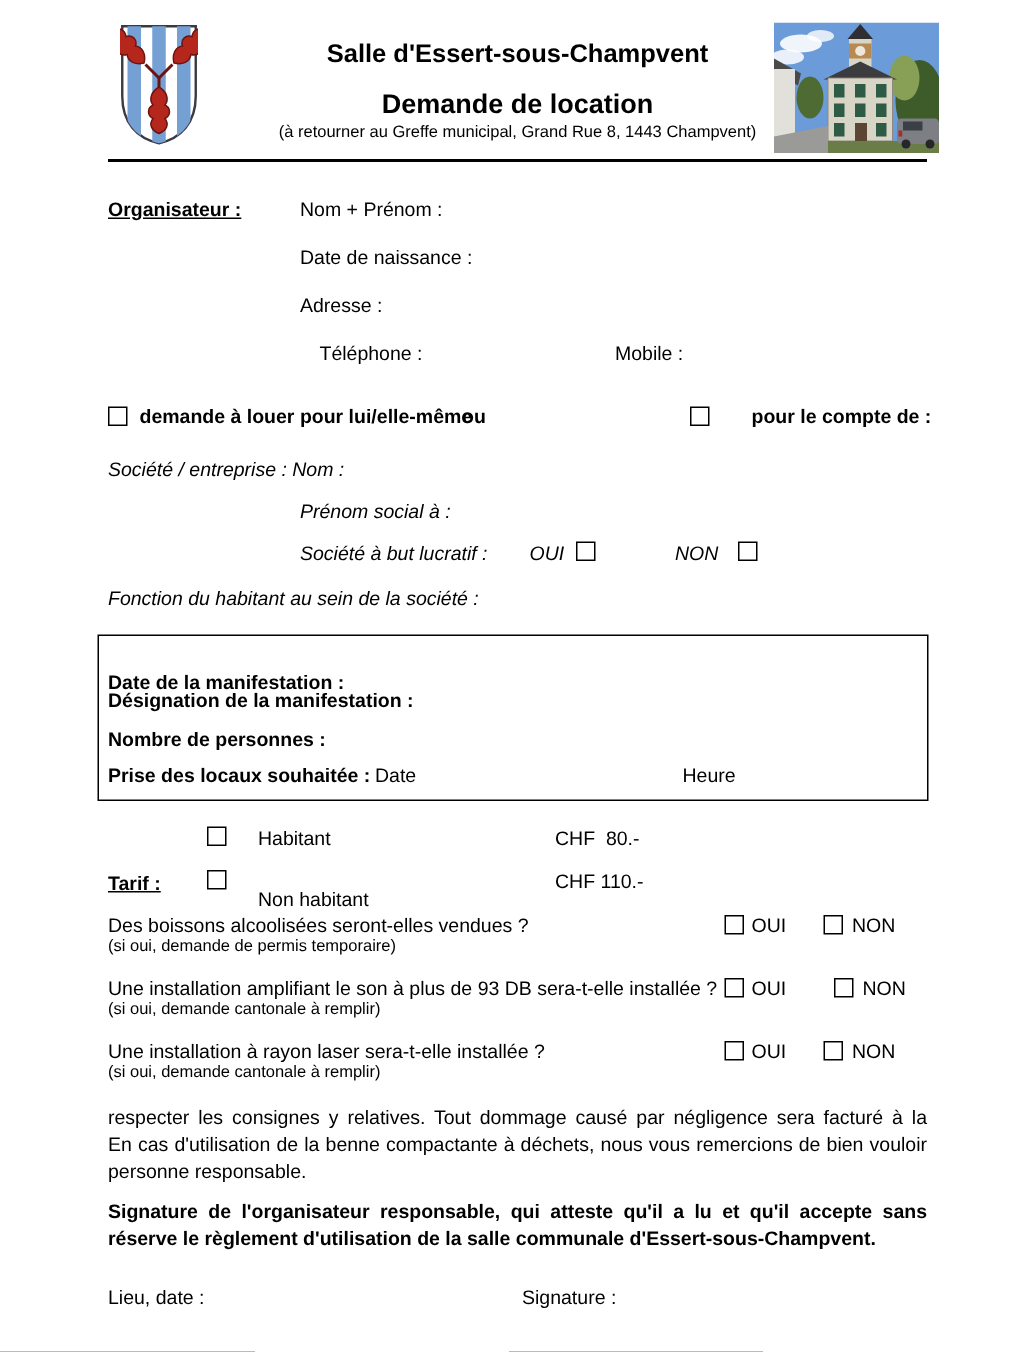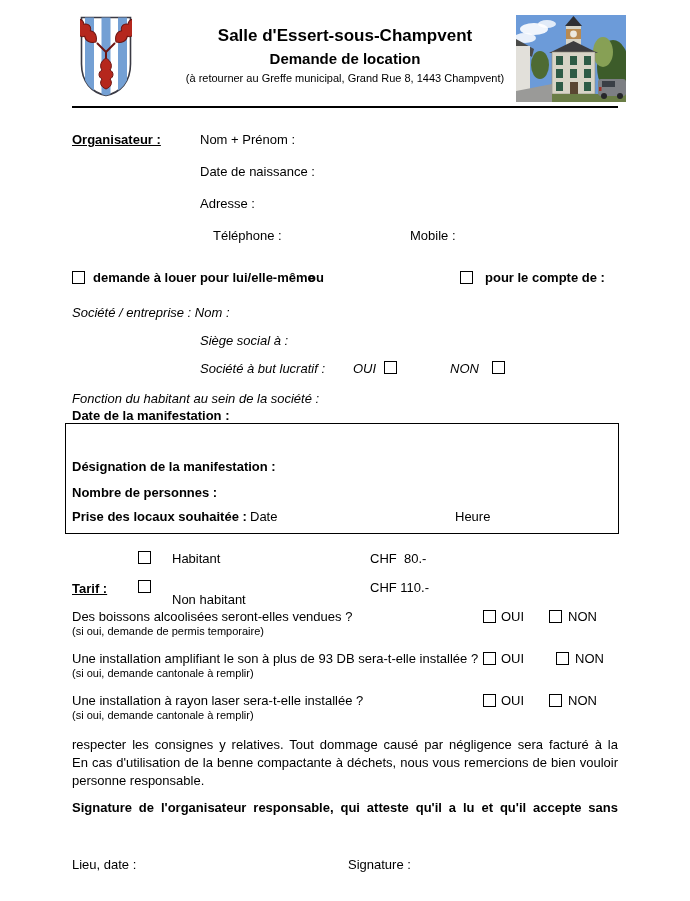--- a/index.html
+++ b/index.html
@@ -11,21 +11,21 @@
   .t{font-size:13px;line-height:16px;}
   .b{font-weight:bold;}
   .i{font-style:italic;}
   .u{text-decoration:underline;}
   .small{font-size:11px;line-height:13px;}
   .pre{white-space:pre;}
   .cb{position:absolute;width:11px;height:11px;border:1px solid #000;background:#fff;}
   .rule{position:absolute;background:#000;}
   .titleblock{position:absolute;left:140px;top:26px;width:410px;text-align:center;}
   .title{font-size:17px;font-weight:bold;line-height:20px;}
-  .subtitle{font-size:15px;font-weight:bold;line-height:18px;margin-top:4px;}
+  .subtitle{font-size:18px;font-weight:bold;line-height:18px;margin-top:14px;}
   .note{font-size:11px;line-height:13px;margin-top:4px;}
   .eventbox{position:absolute;left:65px;top:423px;width:552px;height:109px;border:1px solid #000;background:#fff;}
   .para{position:absolute;left:72px;width:546px;font-size:13px;}
   .jline{line-height:18px;text-align:justify;text-align-last:justify;white-space:normal;}
   .jlast{line-height:18px;text-align:left;white-space:normal;}
 </style>
 </head>
 <body>
 
 <div class="page">
@@ -103,33 +103,33 @@
   <span class="abs t" style="left:200px;top:132px;">Nom + Prénom :</span>
   <span class="abs t" style="left:200px;top:164px;">Date de naissance :</span>
   <span class="abs t" style="left:200px;top:196px;">Adresse :</span>
   <span class="abs t" style="left:200px;top:228px;margin-left:13px;">Téléphone :</span>
   <span class="abs t" style="left:410px;top:228px;">Mobile :</span>
 
   <span class="cb" style="left:72px;top:271px;"></span>
   <span class="abs t b" style="left:93px;top:270px;">demande à louer pour lui/elle-même</span>
   <span class="abs t b" style="left:308px;top:270px;">ou</span>
   <span class="cb" style="left:460px;top:271px;"></span>
-  <span class="abs t b" style="left:475px;top:270px;padding-left:10px;">pour le compte de :</span>
+  <span class="abs t b" style="left:491px;top:270px;padding-left:10px;">pour le compte de :</span>
 
   <span class="abs t i" style="left:72px;top:305px;">Société / entreprise : Nom :</span>
-  <span class="abs t i" style="left:200px;top:333px;">Siège social à :</span>
+  <span class="abs t i" style="left:200px;top:333px;">Prénom social à :</span>
   <span class="abs t i" style="left:200px;top:361px;">Société à but lucratif :</span>
   <span class="abs t i" style="left:353px;top:361px;">OUI</span>
   <span class="cb" style="left:384px;top:361px;"></span>
   <span class="abs t i" style="left:450px;top:361px;">NON</span>
   <span class="cb" style="left:492px;top:361px;"></span>
   <span class="abs t i" style="left:72px;top:391px;">Fonction du habitant au sein de la société :</span>
 
   <div class="eventbox"></div>
-  <span class="abs t b" style="left:72px;top:408px;">Date de la manifestation :</span>
+  <span class="abs t b" style="left:72px;top:447px;">Date de la manifestation :</span>
   <span class="abs t b" style="left:72px;top:459px;">Désignation de la manifestation :</span>
   <span class="abs t b" style="left:72px;top:485px;">Nombre de personnes :</span>
   <span class="abs t b" style="left:72px;top:509px;">Prise des locaux souhaitée :</span>
   <span class="abs t" style="left:250px;top:509px;">Date</span>
   <span class="abs t" style="left:455px;top:509px;">Heure</span>
 
   <span class="abs t b u" style="left:72px;top:551px;margin-top:30px;">Tarif :</span>
   <span class="cb" style="left:138px;top:551px;"></span>
   <span class="abs t" style="left:172px;top:551px;">Habitant</span>
   <span class="abs t pre" style="left:370px;top:551px;">CHF  80.-</span>
@@ -158,18 +158,19 @@
   <span class="abs t" style="left:568px;top:693px;">NON</span>
   <span class="abs small" style="left:72px;top:709px;">(si oui, demande cantonale à remplir)</span>
 
   <div class="para" style="top:736px;">
     <div class="jline">respecter les consignes y relatives. Tout dommage causé par négligence sera facturé à la</div>
     <div class="jline">En cas d'utilisation de la benne compactante à déchets, nous vous remercions de bien vouloir</div>
     <div class="jlast">personne responsable.</div>
   </div>
   <div class="para b" style="top:799px;">
     <div class="jline">Signature de l'organisateur responsable, qui atteste qu'il a lu et qu'il accepte sans</div>
+    <div class="jlast">réserve le règlement d'utilisation de la salle communale d'Essert-sous-Champvent.</div>
   </div>
 
   <span class="abs t" style="left:72px;top:857px;">Lieu, date :</span>
   <span class="abs t" style="left:348px;top:857px;">Signature :</span>
 
 </div>
 
 </body></html>

